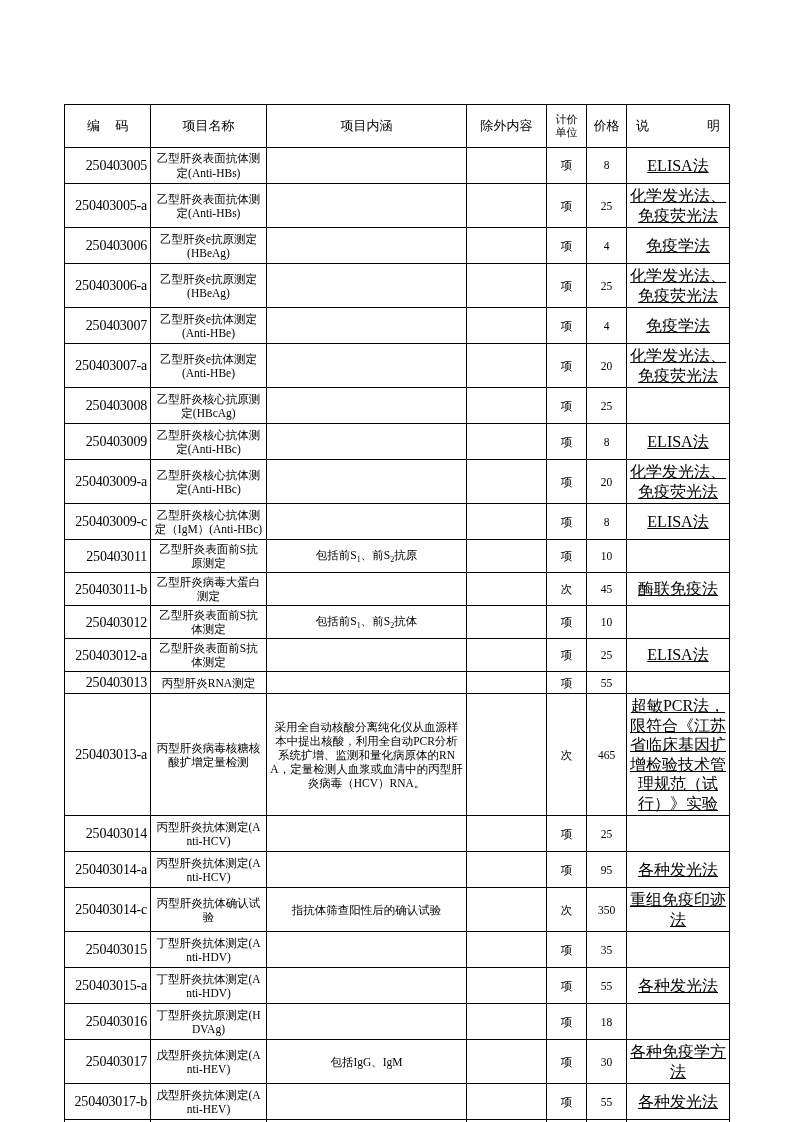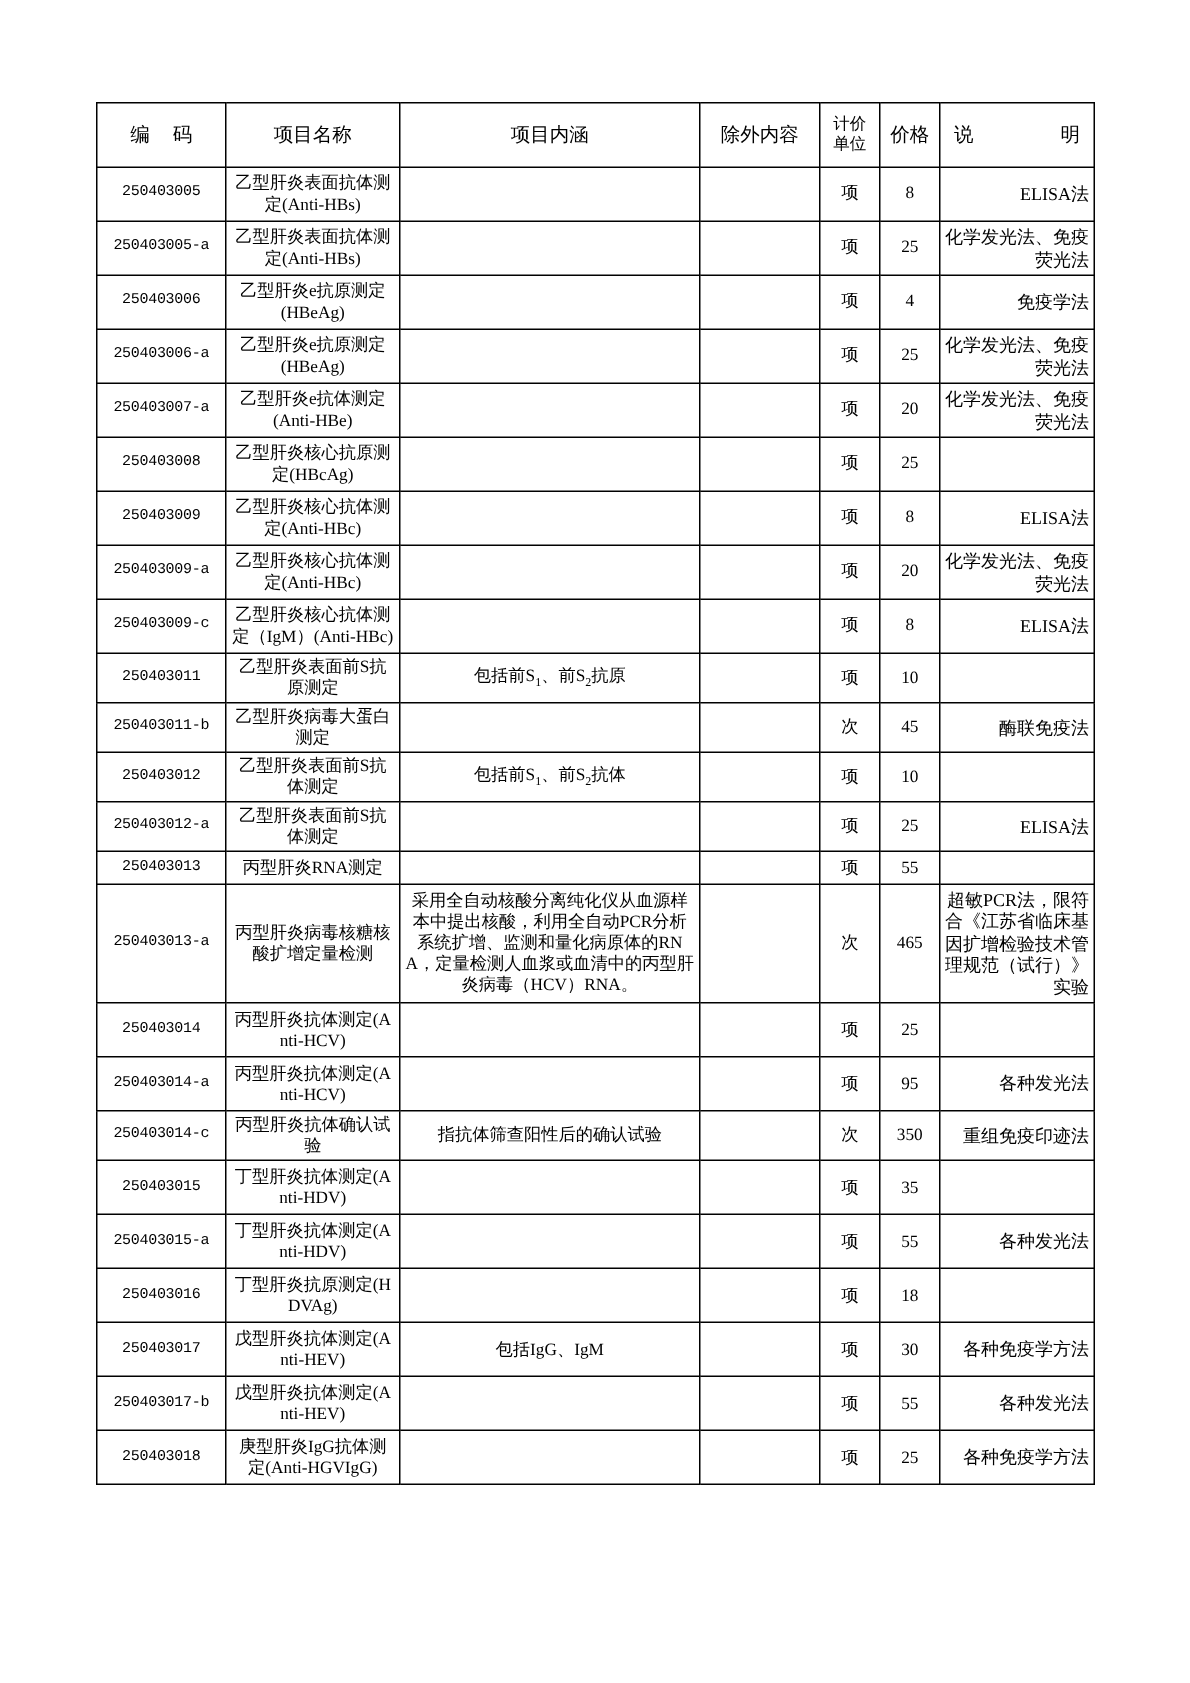--- a/index.html
+++ b/index.html
@@ -11,21 +11,21 @@
     width: 793px;
     height: 1122px;
     font-family: "Liberation Serif", "DejaVu Serif", serif;
     color: #000000;
   }
   .page {
     position: relative;
     width: 710px;
     height: 1122px;
     box-sizing: border-box;
-    padding: 68px 64px 0 64px;
+    padding: 104px 64px 0 64px;
   }
   table.price-table {
     border-collapse: collapse;
     table-layout: fixed;
     width: 665px;
     font-size: 11.5px;
     line-height: 1.22;
   }
   table.price-table td, table.price-table th {
     border: 1px solid #000000;
@@ -50,31 +50,30 @@
   }
   .col-code    { width: 86px; }
   .col-name    { width: 116px; }
   .col-content { width: 200px; }
   .col-exclude { width: 80px; }
   .col-unit    { width: 40px; }
   .col-price   { width: 40px; }
   .col-remark  { width: 103px; }
 
   td.c-code {
-    text-align: center;
-    font-size: 10px;
+    text-align: right;
+    font-size: 14px;
     letter-spacing: -0.2px;
-    font-family: Liberation Mono, monospace;
   }
   td.c-name   { text-align: center; font-size: 11.5px; }
   td.c-content{ text-align: center; font-size: 11.5px; }
   td.c-exclude{ text-align: left; }
   td.c-unit   { text-align: center; }
   td.c-price  { text-align: center; }
-  td.c-remark { text-align: right; font-size: 12px; }
+  td.c-remark { text-align: center; font-size: 16px; text-decoration: underline; }
 
   tr.r1 td { height: 17px; }
   tr.r2 td { height: 31px; }
   tr.r-tall td { height: 74px; }
   sub { font-size: 8px; vertical-align: sub; }
 </style>
 </head>
 <body>
 
 <div class="page">
@@ -138,20 +137,29 @@
         <tr class="r2">
           <td class="c-code">250403006-a</td>
           <td class="c-name">乙型肝炎e抗原测定(HBeAg)</td>
           <td class="c-content"></td>
           <td class="c-exclude"></td>
           <td class="c-unit">项</td>
           <td class="c-price">25</td>
           <td class="c-remark">化学发光法、免疫荧光法</td>
         </tr>
         <tr class="r2">
+          <td class="c-code">250403007</td>
+          <td class="c-name">乙型肝炎e抗体测定(Anti-HBe)</td>
+          <td class="c-content"></td>
+          <td class="c-exclude"></td>
+          <td class="c-unit">项</td>
+          <td class="c-price">4</td>
+          <td class="c-remark">免疫学法</td>
+        </tr>
+        <tr class="r2">
           <td class="c-code">250403007-a</td>
           <td class="c-name">乙型肝炎e抗体测定(Anti-HBe)</td>
           <td class="c-content"></td>
           <td class="c-exclude"></td>
           <td class="c-unit">项</td>
           <td class="c-price">20</td>
           <td class="c-remark">化学发光法、免疫荧光法</td>
         </tr>
         <tr class="r2">
           <td class="c-code">250403008</td>

